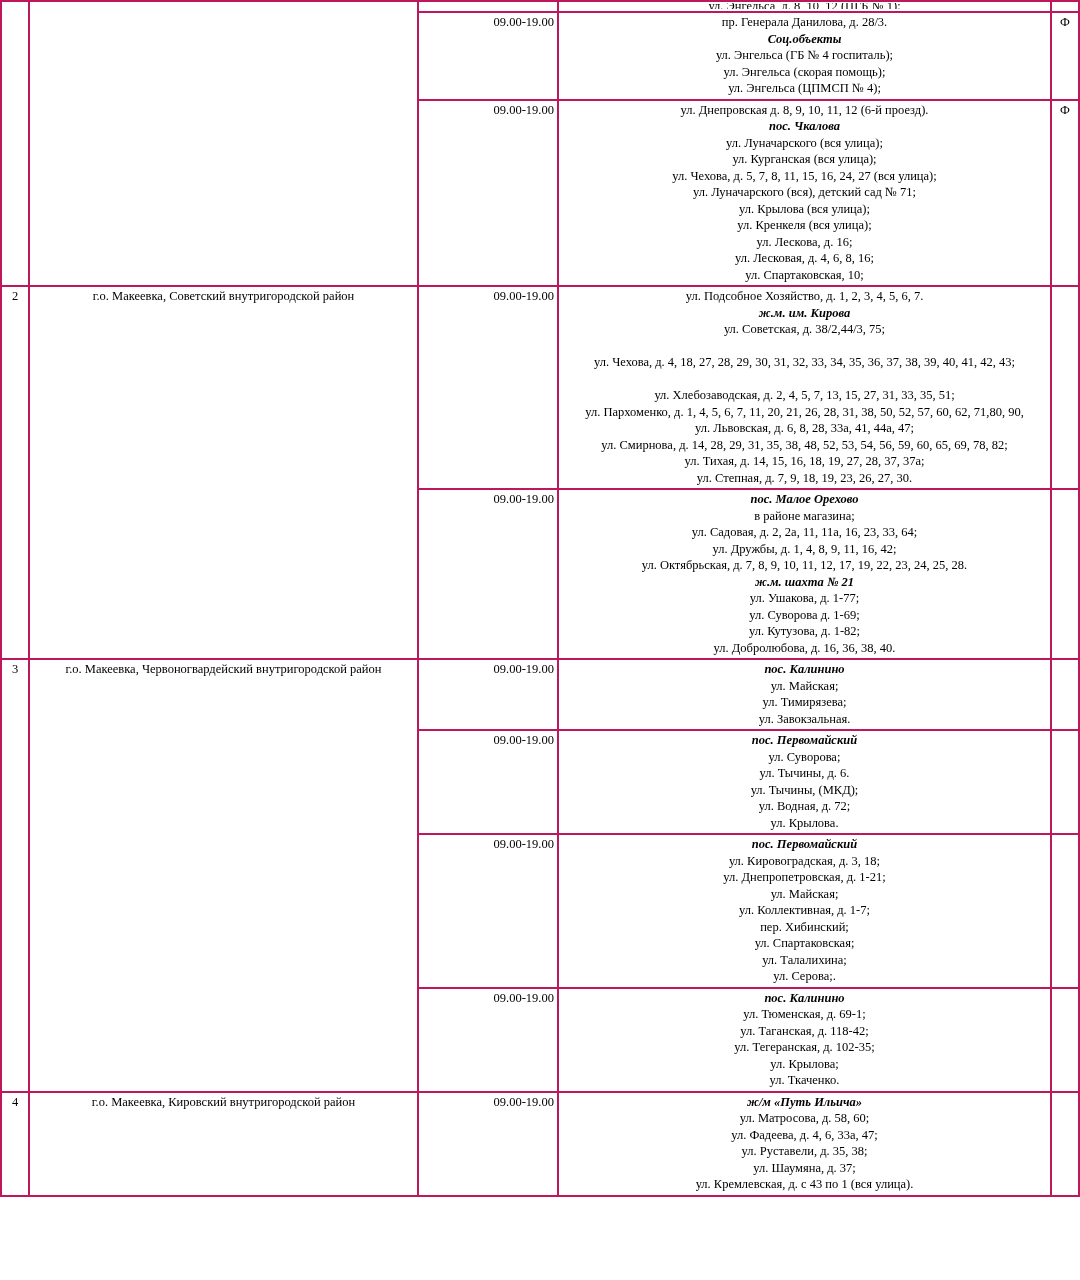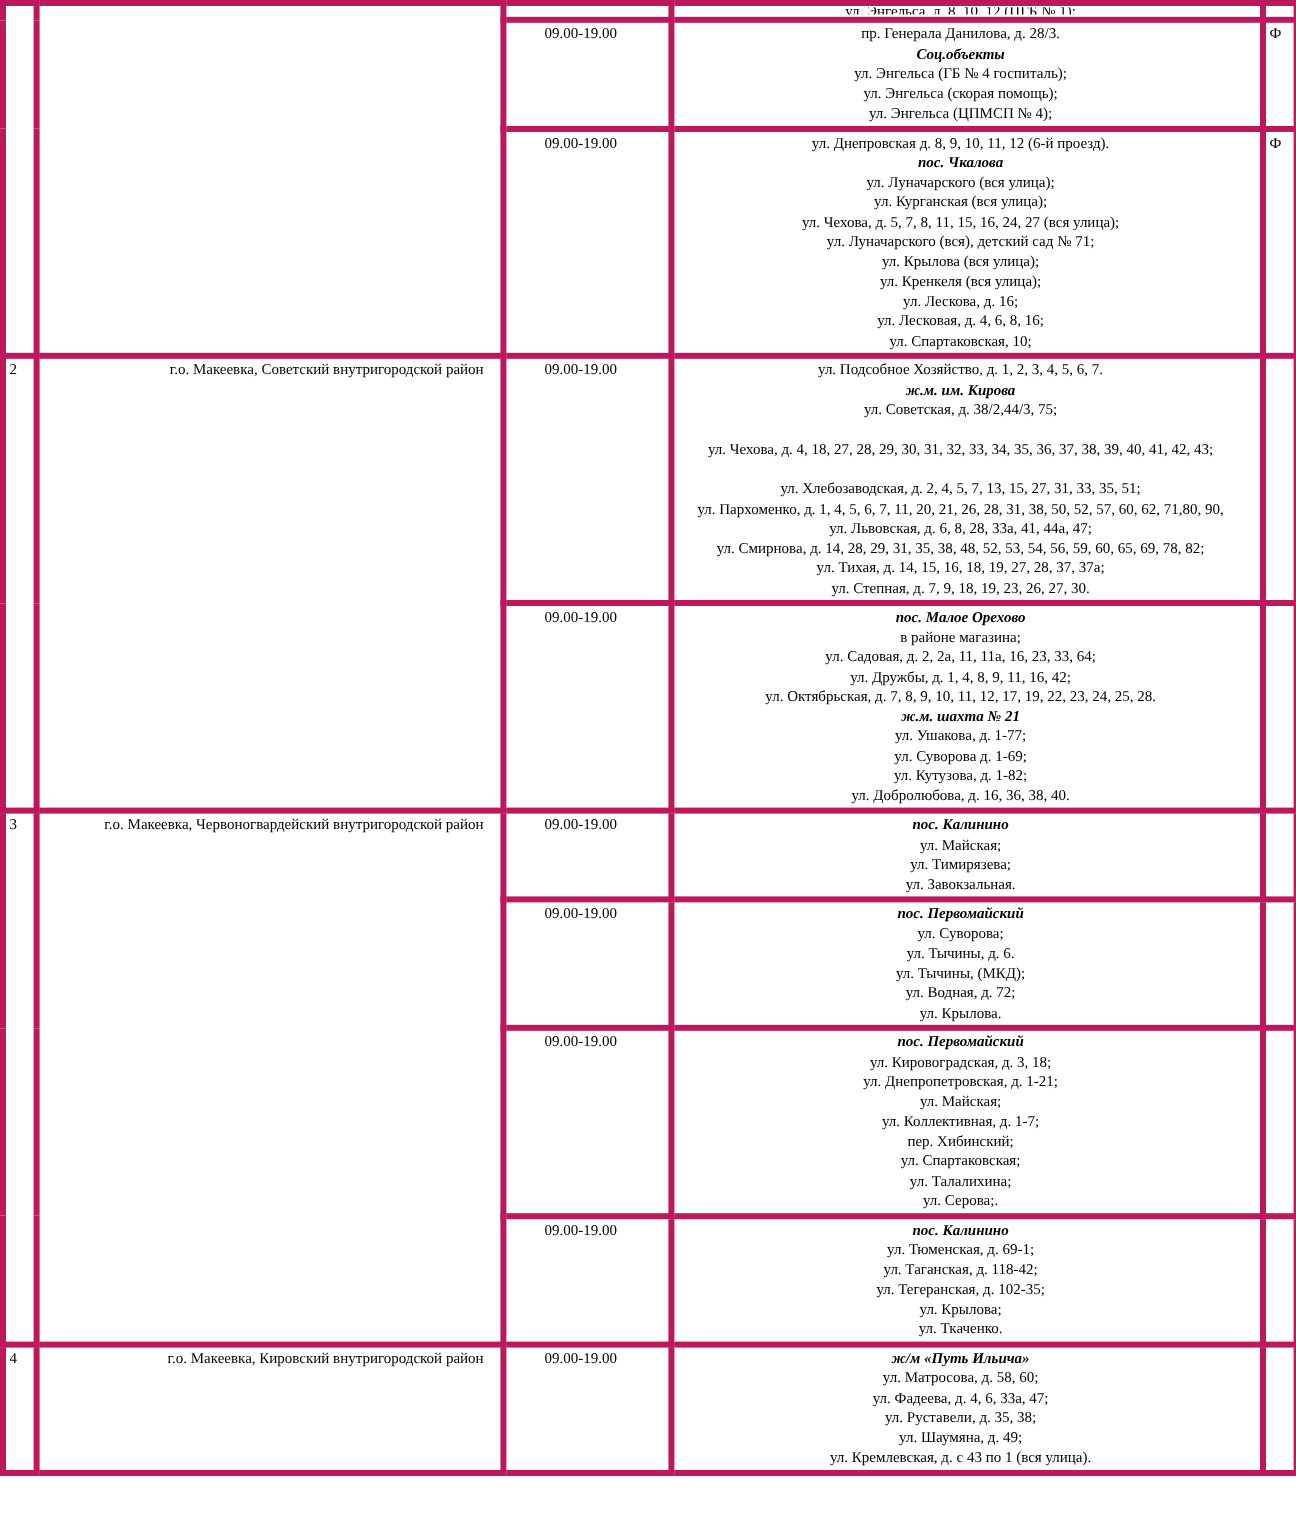--- a/index.html
+++ b/index.html
@@ -19,46 +19,46 @@
     background: #ffffff;
   }
   table.sched {
     border-collapse: collapse;
     table-layout: fixed;
     width: 1080px;
     margin: 0;
     padding: 0;
   }
   table.sched td {
-    border: 5px solid #be185d;
+    border: 2px solid #be185d;
     vertical-align: top;
-    padding: 1px 14px 2px 3px;
+    padding: 1px 3px 2px 3px;
     font-size: 12.5px;
     line-height: 1.32;
     margin-top: 20px;
   }
   
   col.c-num   { width: 28px; }
   col.c-area  { width: 389px; }
   col.c-time  { width: 140px; }
   col.c-addr  { width: 493px; }
   col.c-tail  { width: 28px; }
 
   td.num {
     text-align: center;
     font-size: 12.5px;
     padding-top: 2px;
   }
   td.area {
+    text-align: center;
+    font-size: 12.5px;
+    padding-top: 2px;
+  }
+  td.time {
     text-align: right;
-    font-size: 12.5px;
-    padding-top: 2px;
-  }
-  td.time {
-    text-align: center;
     font-size: 12.5px;
     padding-top: 2px;
     white-space: nowrap;
   }
   td.addr {
     text-align: center;
     font-size: 12.5px;
   }
   td.tail {
     text-align: center;
@@ -221,20 +221,20 @@
         </tr>
         <tr>
           <td class="num" rowspan="1">4</td>
           <td class="area" rowspan="1">г.о. Макеевка, Кировский внутригородской район</td>
           <td class="time">09.00-19.00</td>
           <td class="addr">
             <div class="addr-line b">ж/м «Путь Ильича»</div>
             <div class="addr-line">ул. Матросова, д. 58, 60;</div>
             <div class="addr-line">ул. Фадеева, д. 4, 6, 33а, 47;</div>
             <div class="addr-line">ул. Руставели, д. 35, 38;</div>
-            <div class="addr-line">ул. Шаумяна, д. 49;</div>
+            <div class="addr-line">ул. Шаумяна, д. 37;</div>
             <div class="addr-line">ул. Кремлевская, д. с 43 по 1 (вся улица).</div>
           </td>
           <td class="tail"></td>
         </tr>
       </tbody>
   </table>
 </div>
 
 </body></html>

